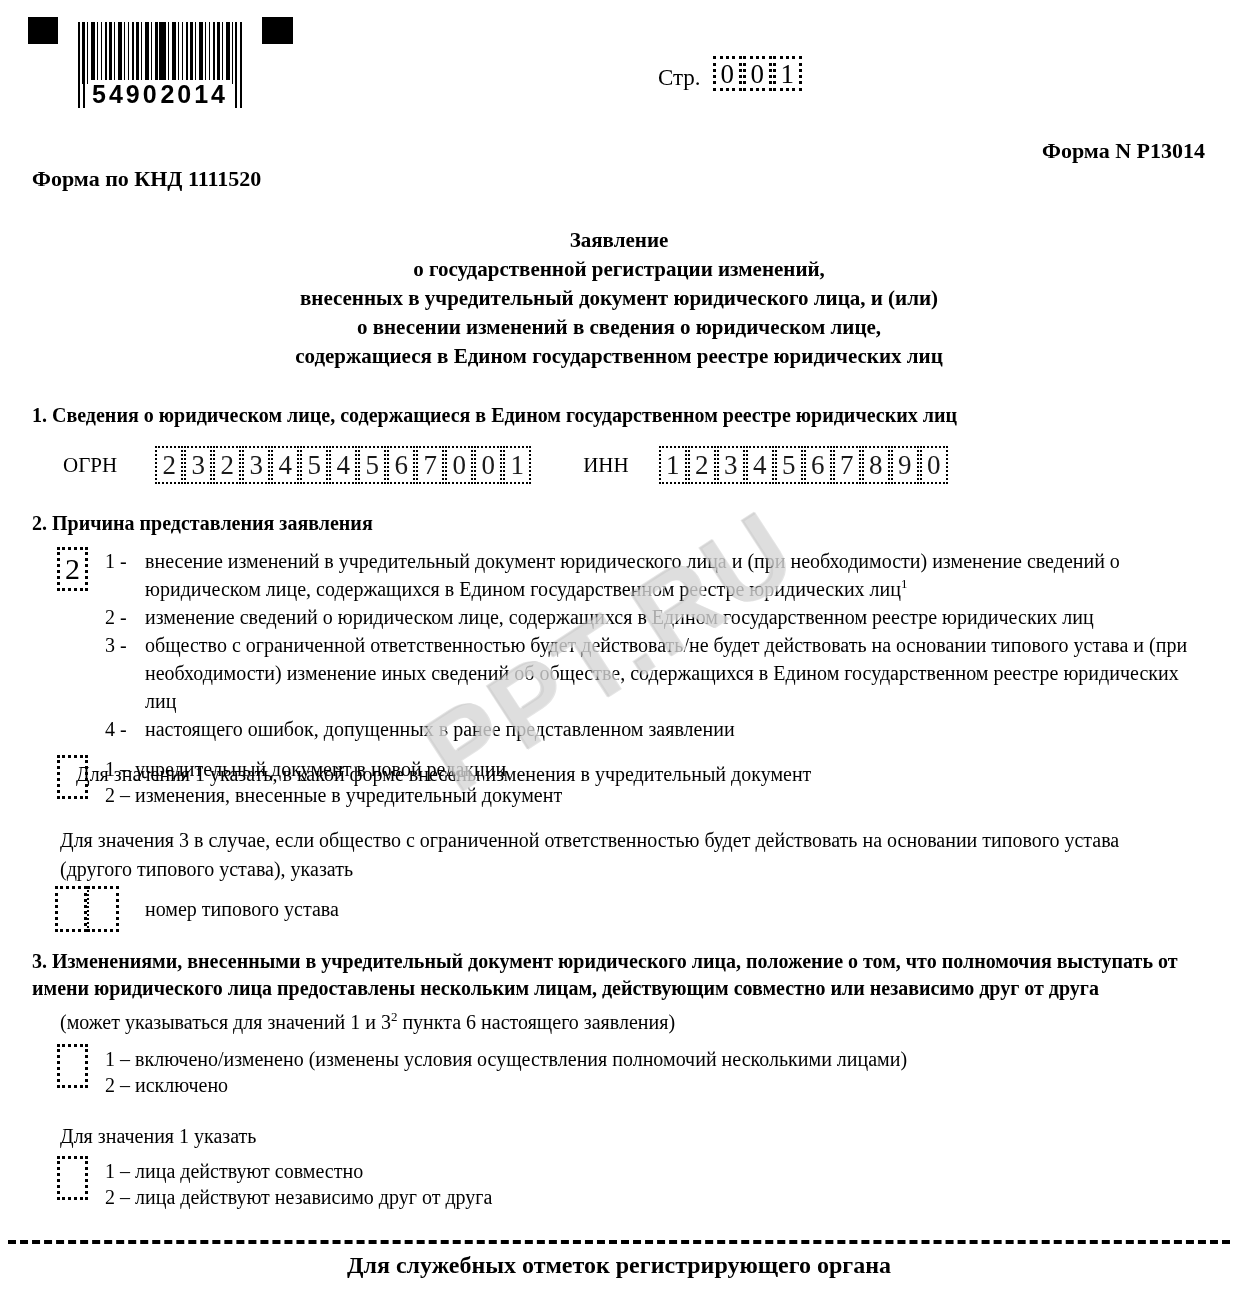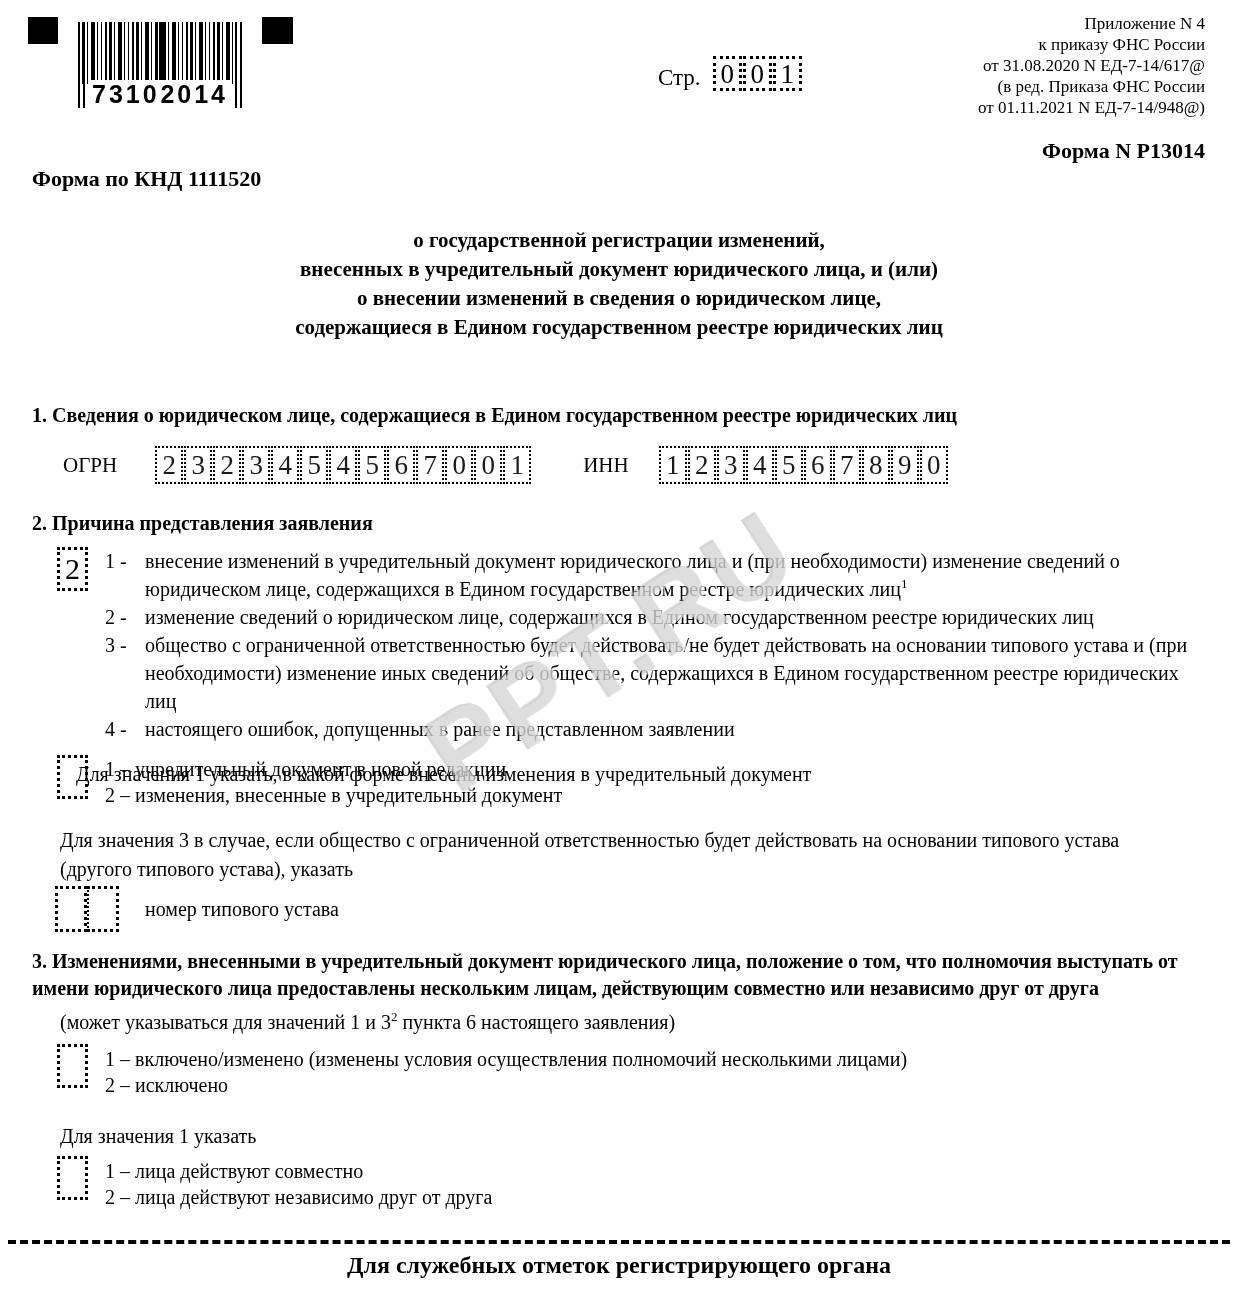--- a/index.html
+++ b/index.html
@@ -105,45 +105,39 @@
 
   <div class="barcode">
     <div class="bars"></div>
     <div class="guard g1"></div>
     <div class="guard g2"></div>
     <div class="guard g3"></div>
     <div class="guard g4"></div>
     <div class="guard g5"></div>
     <div class="guard g6"></div>
     <div class="bar-nums">
-      <span>7310</span>
+      <span>5490</span>
       <span>2014</span>
     </div>
   </div>
 
   <div class="pagenum">
     <span class="pagenum-label">Стр.</span>
     <span class="numcells">
       <span class="numcell">0</span>
       <span class="numcell">0</span>
       <span class="numcell">1</span>
     </span>
   </div>
 
-  <div class="appendix">
-    <div>Приложение N 4</div>
-    <div>к приказу ФНС России</div>
-    <div>от 31.08.2020 N ЕД-7-14/617@</div>
-    <div>(в ред. Приказа ФНС России</div>
-    <div>от 01.11.2021 N ЕД-7-14/948@)</div>
-  </div>
   <div class="form-code">Форма N Р13014</div>
   <div class="knd">Форма по КНД 1111520</div>
 
   <div class="title">
+    <div>Заявление</div>
     <div>о государственной регистрации изменений,</div>
     <div>внесенных в учредительный документ юридического лица, и (или)</div>
     <div>о внесении изменений в сведения о юридическом лице,</div>
     <div>содержащиеся в Едином государственном реестре юридических лиц</div>
   </div>
 
   <div class="sec-heading h1">1. Сведения о юридическом лице, содержащиеся в Едином государственном реестре юридических лиц</div>
   <div class="idrow">
     <span class="id-label">ОГРН</span>
     <span class="cells ogrn-cells">

